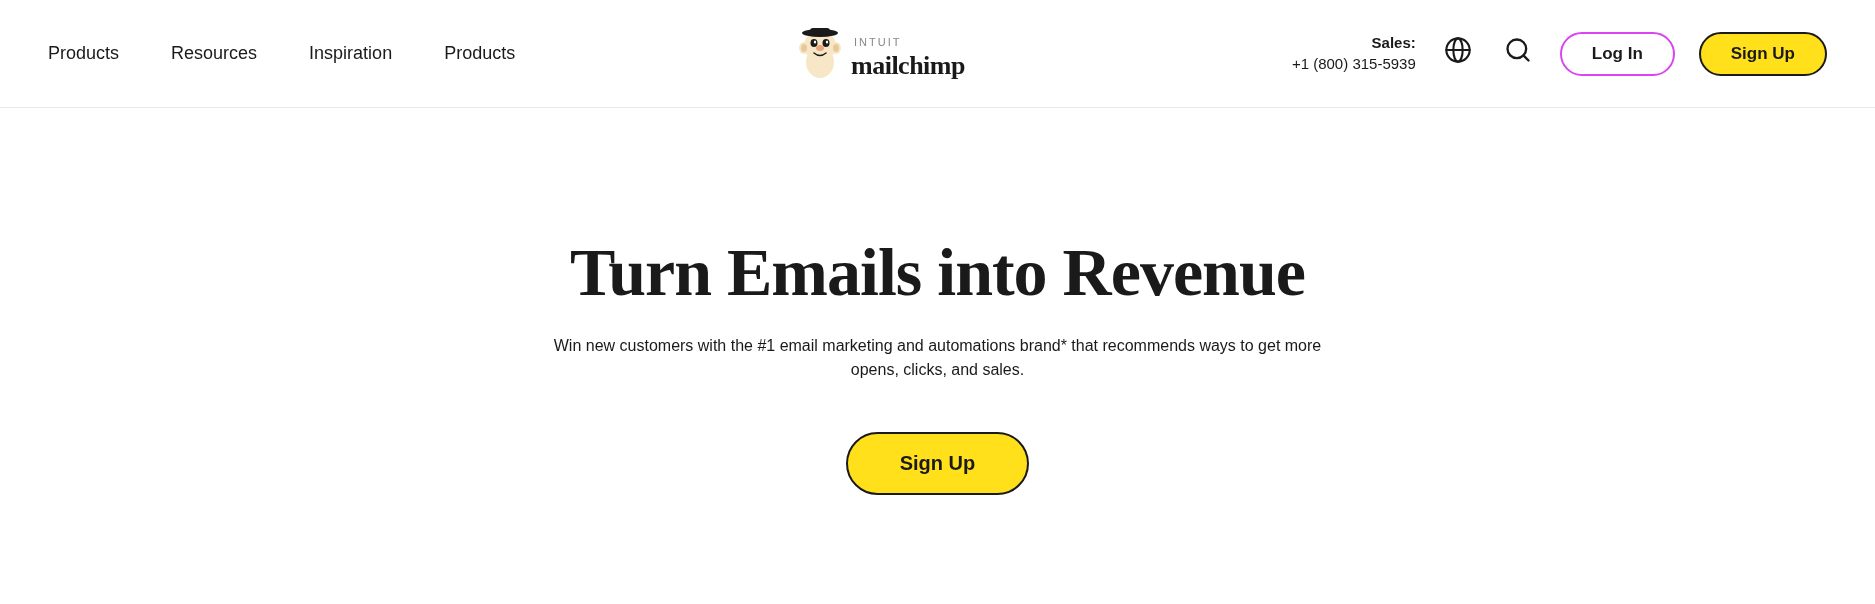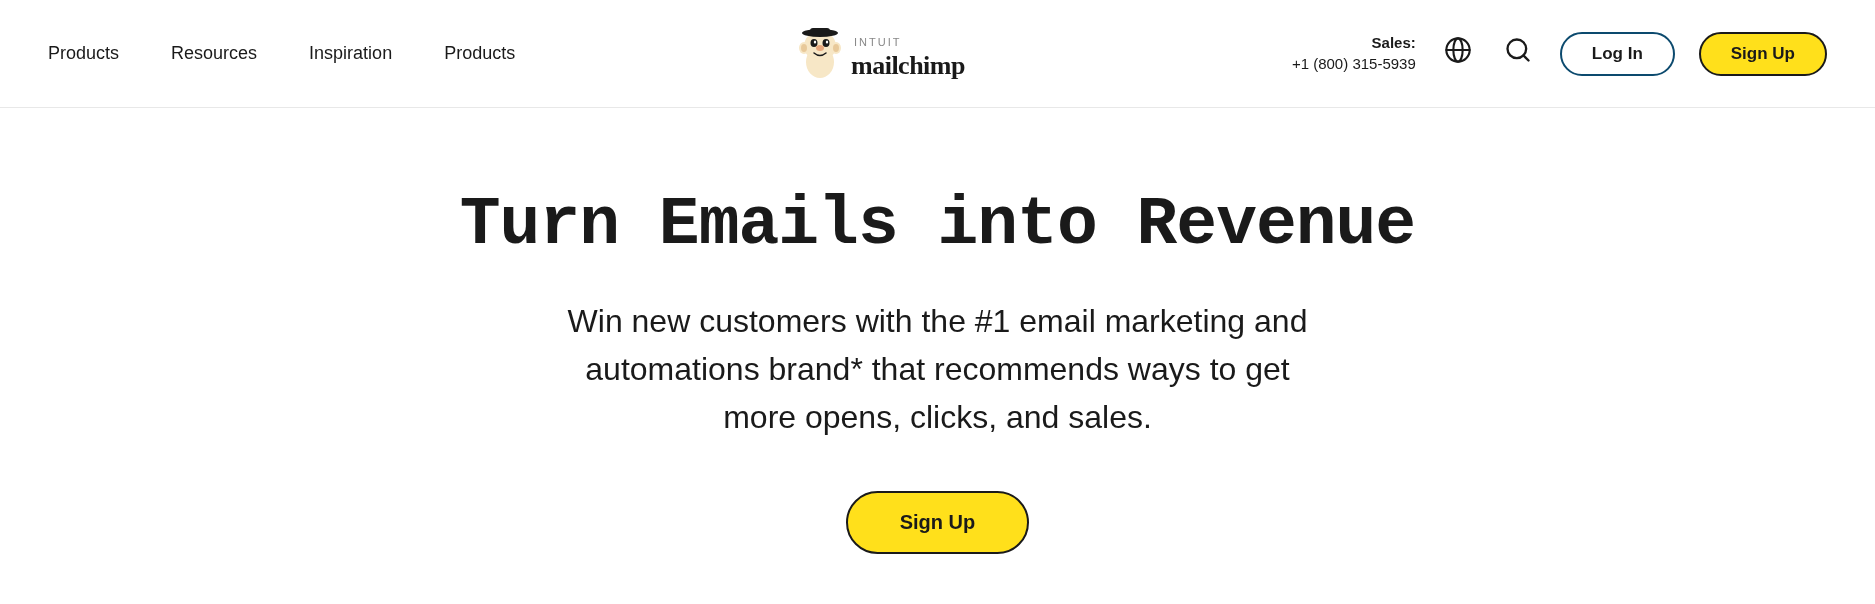--- a/index.html
+++ b/index.html
@@ -90,21 +90,21 @@
       width: 36px;
       height: 36px;
       display: flex;
       align-items: center;
       justify-content: center;
       cursor: pointer;
       color: #1a1a1a;
     }
 
     .btn-login {
-      border: 2px solid #0c4a6e;
+      border: 2px solid #d946ef;
       border-radius: 50px;
       padding: 10px 30px;
       font-size: 17px;
       font-weight: 600;
       background: #fff;
       color: #1a1a1a;
       cursor: pointer;
       white-space: nowrap;
     }
 
@@ -130,26 +130,26 @@
       padding: 80px 48px 80px;
       min-height: 514px;
     }
 
     .hero-title {
       font-size: 68px;
       font-weight: 800;
       color: #1a1a1a;
       letter-spacing: -1px;
       line-height: 1.1;
-      margin-bottom: 34px;
-      font-family: Liberation Mono, monospace;
+      margin-bottom: 24px;
+      font-family: Liberation Serif, serif;
     }
 
     .hero-subtitle {
-      font-size: 32px;
+      font-size: 16px;
       color: #1a1a1a;
       font-weight: 400;
       line-height: 1.5;
       max-width: 780px;
       margin-bottom: 50px;
     }
 
     .btn-signup-hero {
       border: 2.5px solid #1a1a1a;
       border-radius: 50px;

